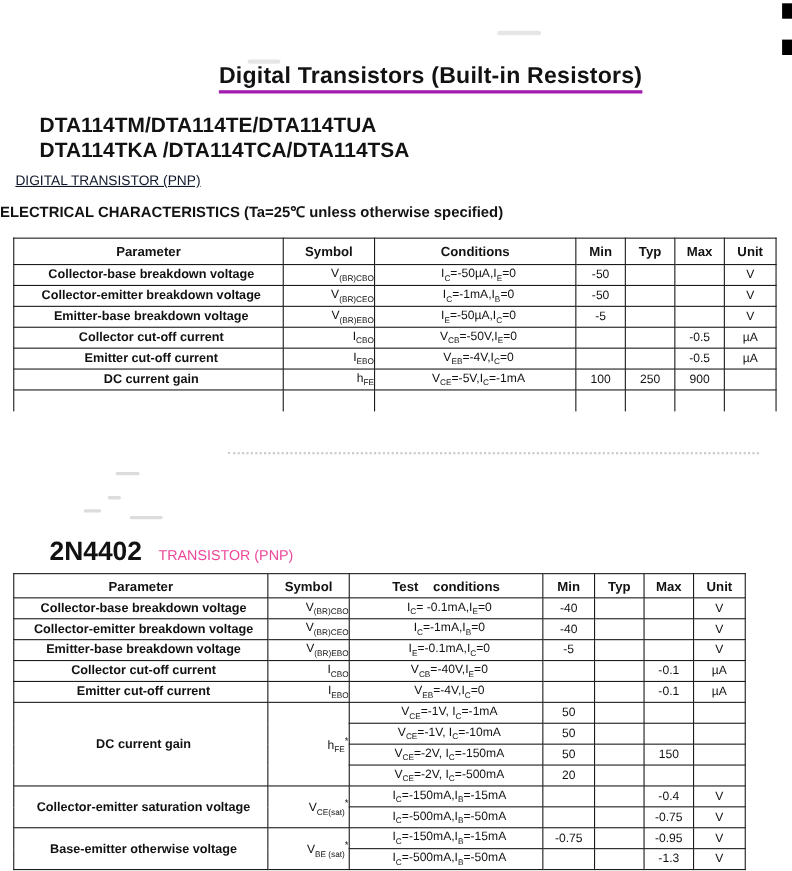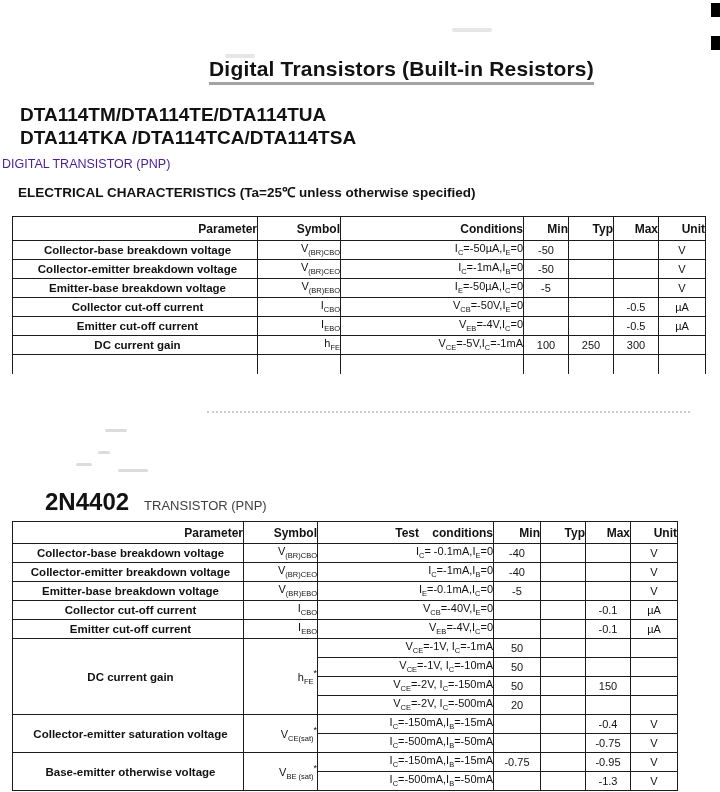--- a/index.html
+++ b/index.html
@@ -12,47 +12,47 @@
   .speck { position:absolute; background:#dcdcdc; border-radius:2px; }
   .s1{left:105px;top:429px;width:22px;height:3px;}
   .s2{left:98px;top:451px;width:12px;height:3px;}
   .s3{left:76px;top:463px;width:16px;height:3px;}
   .s4{left:118px;top:469px;width:30px;height:3px;}
   .s5{left:452px;top:28px;width:40px;height:4px;background:#e6e6e6;}
   .s6{left:225px;top:54px;width:30px;height:4px;background:#e6e6e6;}
   .dotline { position:absolute; left:207px; top:411px; width:483px; border-top:2px dotted #cbcbcb; }
 
   .title1 {
-    position:absolute; left:209px; top:57px; font-size:21px; font-weight:bold;
-    letter-spacing:0.2px; border-bottom:3px solid #a3a3a3; padding-bottom:1px; white-space:nowrap;
+    position:absolute; left:199px; top:57px; font-size:21px; font-weight:bold;
+    letter-spacing:0.2px; border-bottom:3px solid #a21caf; padding-bottom:1px; white-space:nowrap;
   }
-  .part1 { position:absolute; left:20px; top:104px; font-size:19px; font-weight:bold; white-space:pre; }
+  .part1 { position:absolute; left:36px; top:104px; font-size:19px; font-weight:bold; white-space:pre; }
   .part1b { top:127px; }
-  .subtype { position:absolute; left:2px; top:157px; font-size:12.5px; color:#4c1d95; }
-  .elec { position:absolute; left:18px; top:183px; font-size:13.5px; font-weight:bold; }
+  .subtype { position:absolute; left:14px; top:157px; font-size:12.5px; color:#0f172a;text-decoration:underline; }
+  .elec { position:absolute; left:0; top:183px; font-size:13.5px; font-weight:bold; }
 
   .title2wrap {
     position:absolute; left:203px; top:441px; width:447px; text-align:center;
     font-size:21px; font-weight:bold; border-bottom:3px solid #161616; padding-bottom:3px; white-space:nowrap;
   }
   .p2row { position:absolute; left:45px; top:488px; display:flex; align-items:baseline; gap:15px; }
   .p2 { font-size:24px; font-weight:bold; }
-  .p2t { font-size:13px; color:#404040; }
+  .p2t { font-size:13px; color:#ec4899; }
 
   table.t { position:absolute; border-collapse:collapse; table-layout:fixed; }
   .t1 { left:12px; top:216px; width:693px; }
   .t2 { left:12px; top:521px; width:665px; }
   .t th, .t td { border:1.5px solid #1c1c1c; padding:0; overflow:hidden; white-space:nowrap; }
   .t thead tr { height:24px; }
   .t2 thead tr { height:22px; }
   .t tbody tr { height:19px; }
-  .t th { font-size:12px; font-weight:bold; text-align:right; white-space:pre; }
+  .t th { font-size:12px; font-weight:bold; text-align:center; white-space:pre; }
   td.param { text-align:center; font-weight:bold; font-size:11.5px; padding-left:8px; padding-right:3px; }
   td.sym  { text-align:right; font-size:11px; }
-  td.cond { text-align:right; font-size:11px; padding-left:6px;margin-top:16px; }
+  td.cond { text-align:center; font-size:11px; padding-left:6px;margin-top:16px; }
   td.num  { text-align:center; font-size:11px; }
   .t sub { font-size:7.5px; letter-spacing:0; }
   .t sup { font-size:9px; }
   tr.stub { height:8px; }
   tr.stub td { border-bottom:none; }
 </style>
 </head>
 <body>
 
 <div class="page">
@@ -139,21 +139,21 @@
         <td class="num"></td>
         <td class="num">-0.5</td>
         <td class="num">µA</td>
       </tr>
       <tr>
         <td class="param">DC current gain</td>
         <td class="sym">h<sub>FE</sub></td>
         <td class="cond">V<sub>CE</sub>=-5V,I<sub>C</sub>=-1mA</td>
         <td class="num">100</td>
         <td class="num">250</td>
-        <td class="num">300</td>
+        <td class="num">900</td>
         <td class="num"></td>
       </tr>
       <tr class="stub">
         <td></td>
           <td></td>
         <td></td>
           <td></td>
         <td></td>
           <td></td>
         <td></td>

